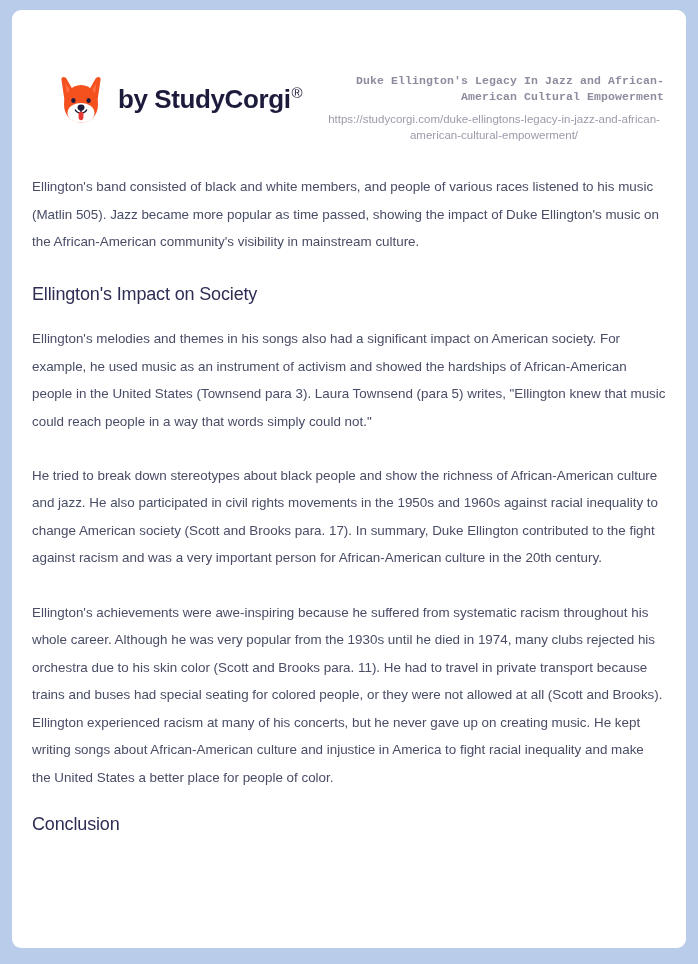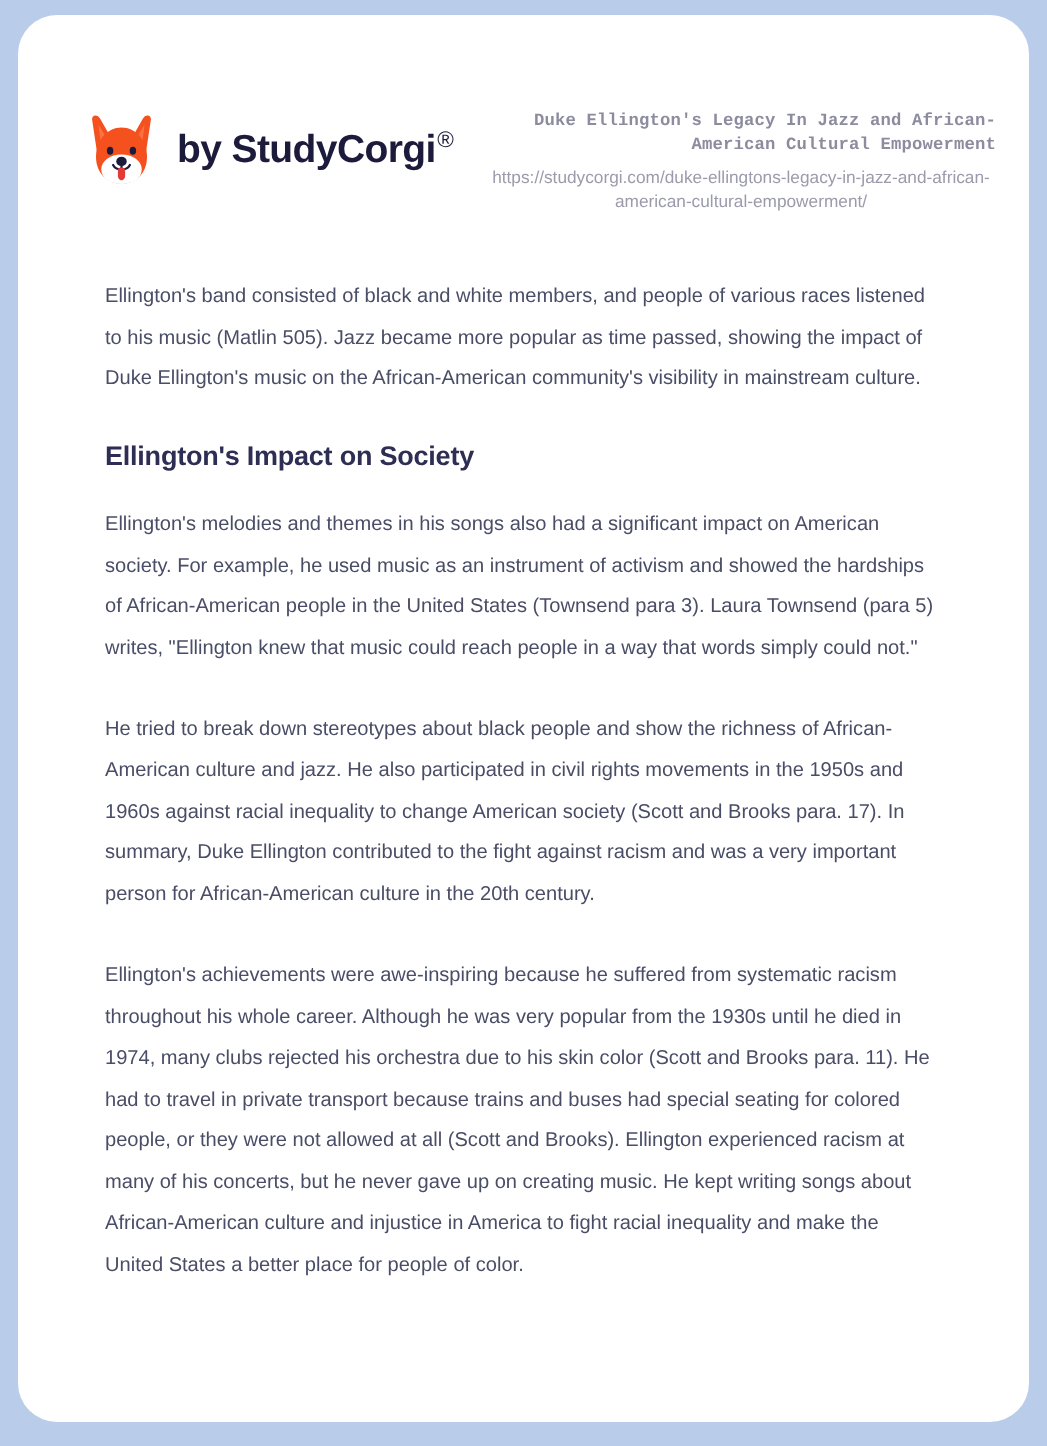--- a/index.html
+++ b/index.html
@@ -15,21 +15,21 @@
     overflow: hidden;
   }
 
   .page-card {
     position: absolute;
     left: 12px;
     top: 10px;
     width: 674px;
     height: 938px;
     background: #ffffff;
-    border-radius: 26px;
+    border-radius: 9px;
     overflow: hidden;
   }
 
   
   .doc-header {
     display: flex;
     align-items: flex-start;
     justify-content: space-between;
     padding: 58px 22px 0 45px;
   }
@@ -82,35 +82,35 @@
     font-size: 11.5px;
     color: #9b9bab;
     line-height: 1.42;
     margin: 0;
     word-break: break-word;
     text-align: center;
   }
 
   
   .doc-body {
-    padding: 0 58px;
-    margin-top: 40px;
+    padding: 0 20px;
+    margin-top: 30px;
   }
 
   .para {
     font-size: 13.4px;
     line-height: 2.05;
     color: #494d66;
     margin: 0 0 27px 0;
     text-align: left;
   }
 
   .section-heading {
     font-size: 18px;
-    font-weight: bold;
+    font-weight: normal;
     color: #2e2d54;
     margin: 14px 0 19px 0;
     line-height: 1.3;
     letter-spacing: -0.15px;
   }
 
   .para.tight { margin-bottom: 22px; }
 </style>
 </head>
 <body>
@@ -161,16 +161,17 @@
 
     <h2 class="section-heading">Ellington's Impact on Society</h2>
 
     <p class="para">Ellington's melodies and themes in his songs also had a significant impact on American society. For example, he used music as an instrument of activism and showed the hardships of African-American people in the United States (Townsend para 3). Laura Townsend (para 5) writes, "Ellington knew that music could reach people in a way that words simply could not."</p>
 
     <p class="para">He tried to break down stereotypes about black people and show the richness of African-American culture and jazz. He also participated in civil rights movements in the 1950s and 1960s against racial inequality to change American society (Scott and Brooks para. 17). In summary, Duke Ellington contributed to the fight against racism and was a very important person for African-American culture in the 20th century.</p>
 
 
     <p class="para tight">Ellington's achievements were awe-inspiring because he suffered from systematic racism throughout his whole career. Although he was very popular from the 1930s until he died in 1974, many clubs rejected his orchestra due to his skin color (Scott and Brooks para. 11). He had to travel in private transport because trains and buses had special seating for colored people, or they were not allowed at all (Scott and Brooks). Ellington experienced racism at many of his concerts, but he never gave up on creating music. He kept writing songs about African-American culture and injustice in America to fight racial inequality and make the United States a better place for people of color.</p>
 
+    <h2 class="section-heading">Conclusion</h2>
 
   </div>
 
 </div>
 
 </body></html>

